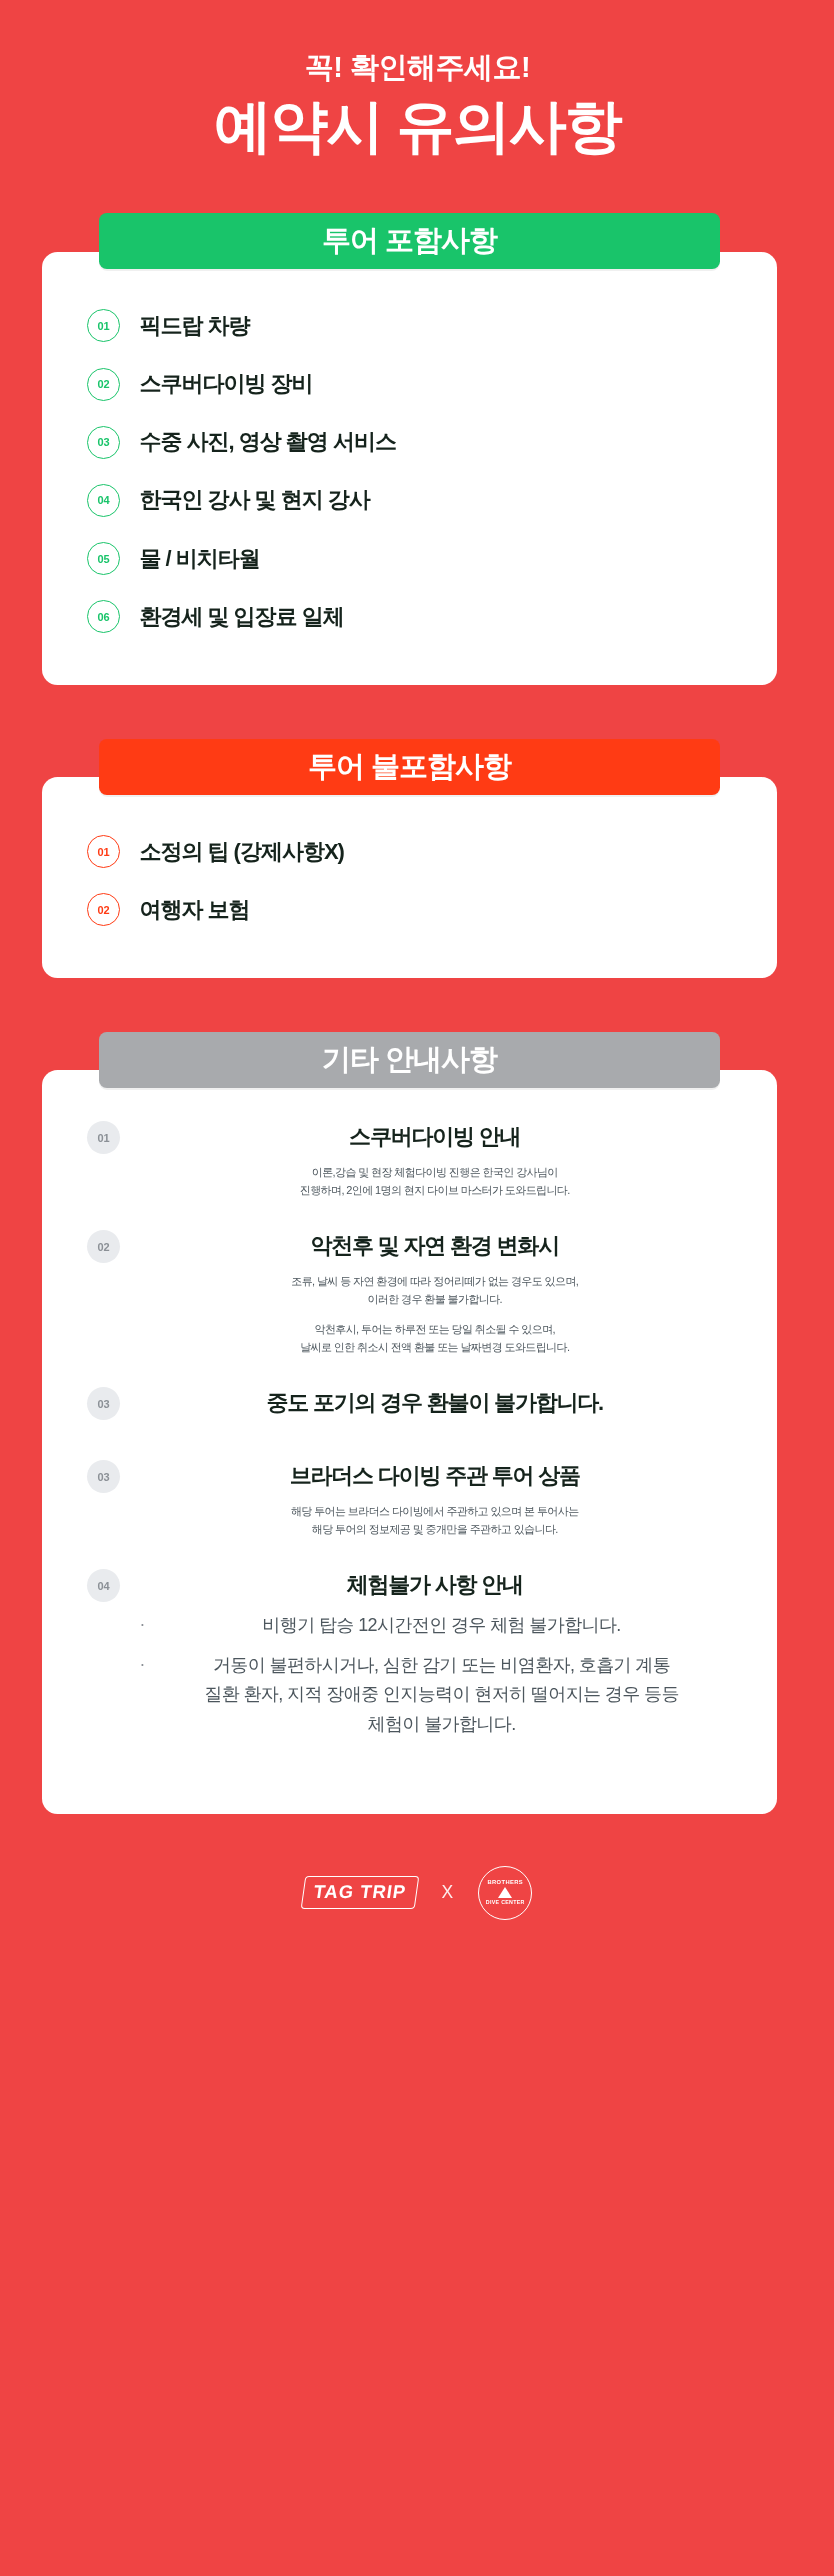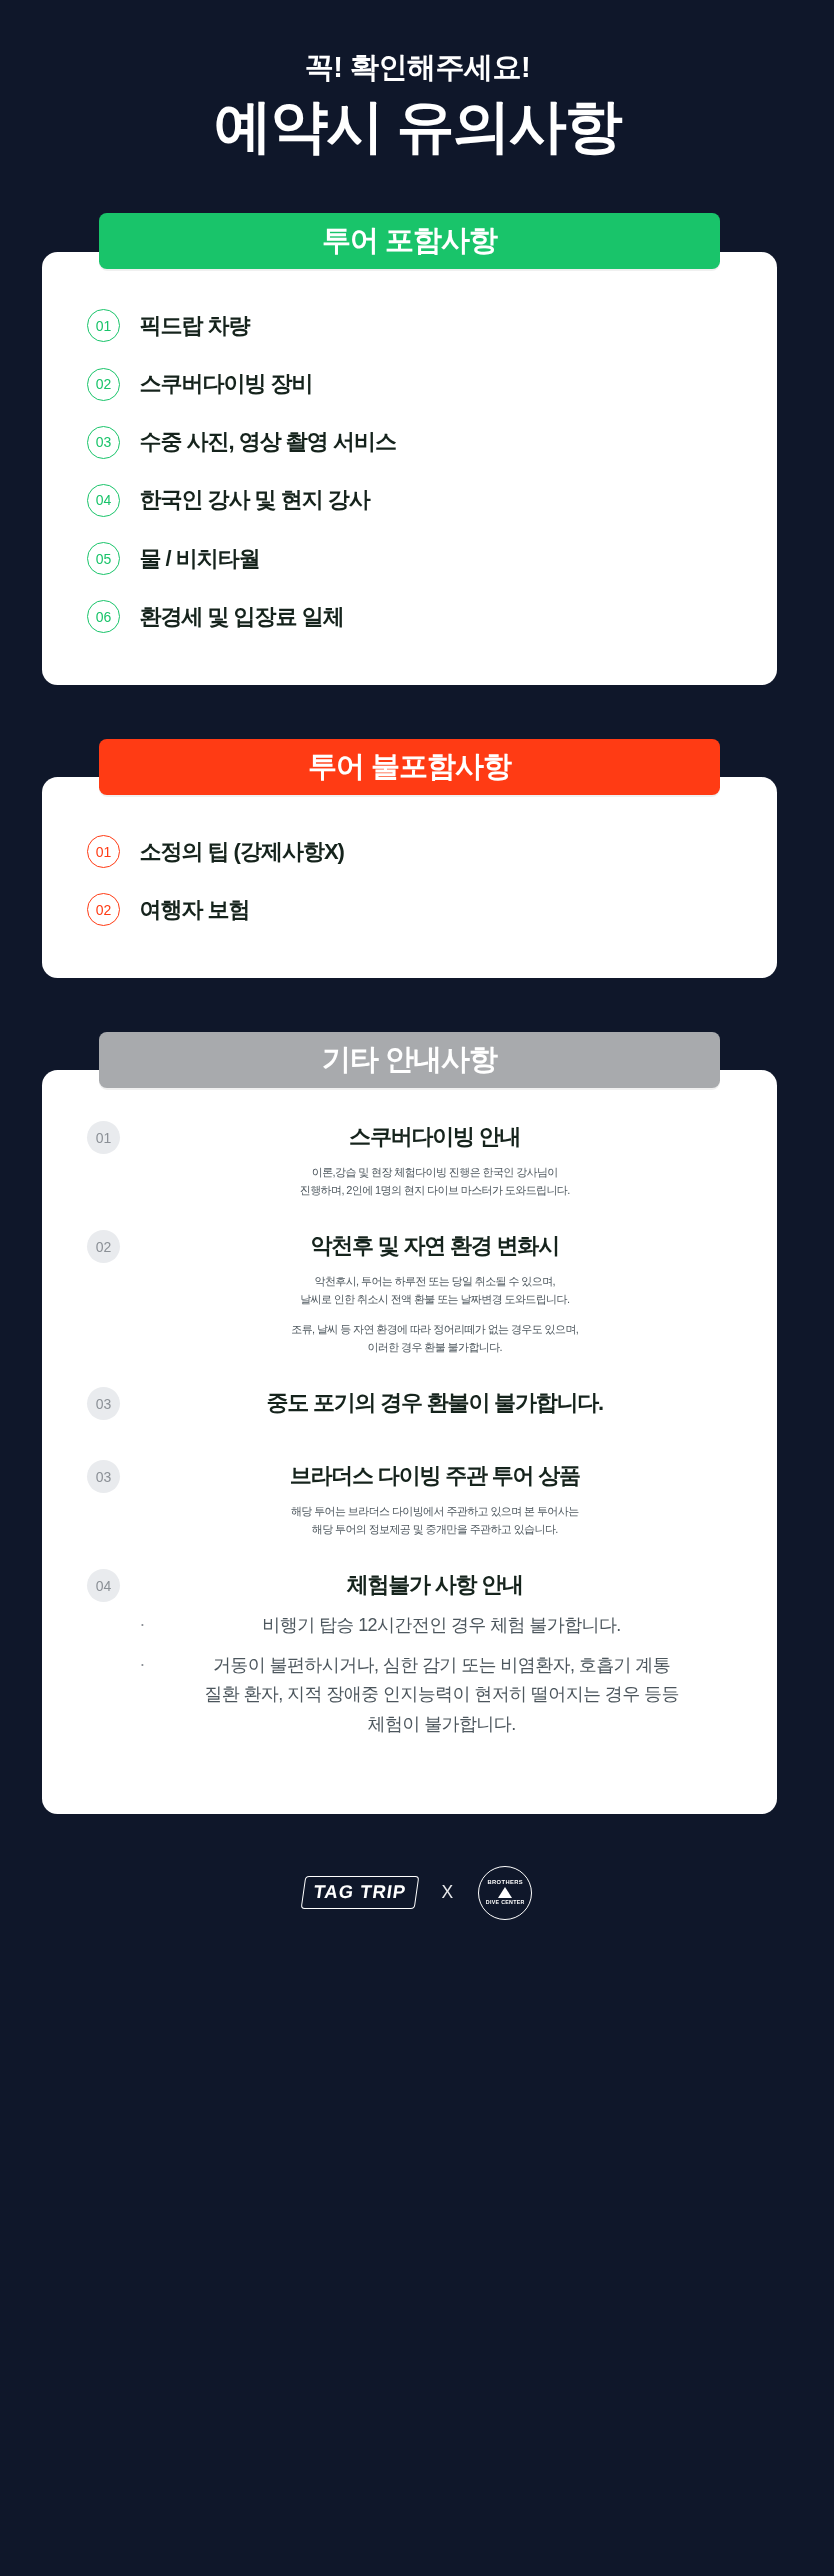--- a/index.html
+++ b/index.html
@@ -9,21 +9,21 @@
   body {
     width: 835px;
     min-height: 2576px;
     background: #0b3d2e;
     font-family: "Liberation Sans", sans-serif;
     -webkit-font-smoothing: antialiased;
   }
   .page {
     width: 835px;
     min-height: 2576px;
-    background: #0f172a;
+    background: #ef4444;
     box-sizing: border-box;
     padding: 0;
     position: relative;
   }
 
   
   .header {
     padding-top: 50px;
     text-align: center;
   }
@@ -95,22 +95,22 @@
     padding: 12.6px 0;
   }
   .num {
     flex: 0 0 auto;
     width: 33px;
     height: 33px;
     border-radius: 50%;
     display: flex;
     align-items: center;
     justify-content: center;
-    font-size: 14px;
-    font-weight: 400;
+    font-size: 11px;
+    font-weight: 700;
     box-sizing: border-box;
   }
   .num.green { border: 1.9px solid #19c46a; color: #19c46a; }
   .num.red   { border: 1.9px solid #ff3b14; color: #ff3b14; }
   .num.gray  { background: #e9ebee; color: #8b9096; border: none; }
 
   .li-text {
     font-size: 22px;
     font-weight: 700;
     color: #15231c;
@@ -283,24 +283,24 @@
             <div class="notice-title">스쿠버다이빙 안내</div>
             <p class="notice-p">이론,강습 및 현장 체험다이빙 진행은 한국인 강사님이
 진행하며, 2인에 1명의 현지 다이브 마스터가 도와드립니다.</p>
           </div>
         </li>
 
         <li class="notice-item">
           <span class="num gray">02</span>
           <div class="notice-body">
             <div class="notice-title">악천후 및 자연 환경 변화시</div>
+            <p class="notice-p">조류, 날씨 등 자연 환경에 따라 정어리떼가 없는 경우도 있으며,
+이러한 경우 환불 불가합니다.</p>
             <p class="notice-p">악천후시, 투어는 하루전 또는 당일 취소될 수 있으며,
 날씨로 인한 취소시 전액 환불 또는 날짜변경 도와드립니다.</p>
-            <p class="notice-p">조류, 날씨 등 자연 환경에 따라 정어리떼가 없는 경우도 있으며,
-이러한 경우 환불 불가합니다.</p>
           </div>
         </li>
 
         <li class="notice-item">
           <span class="num gray">03</span>
           <div class="notice-body">
             <div class="notice-title">중도 포기의 경우 환불이 불가합니다.</div>
           </div>
         </li>
 

